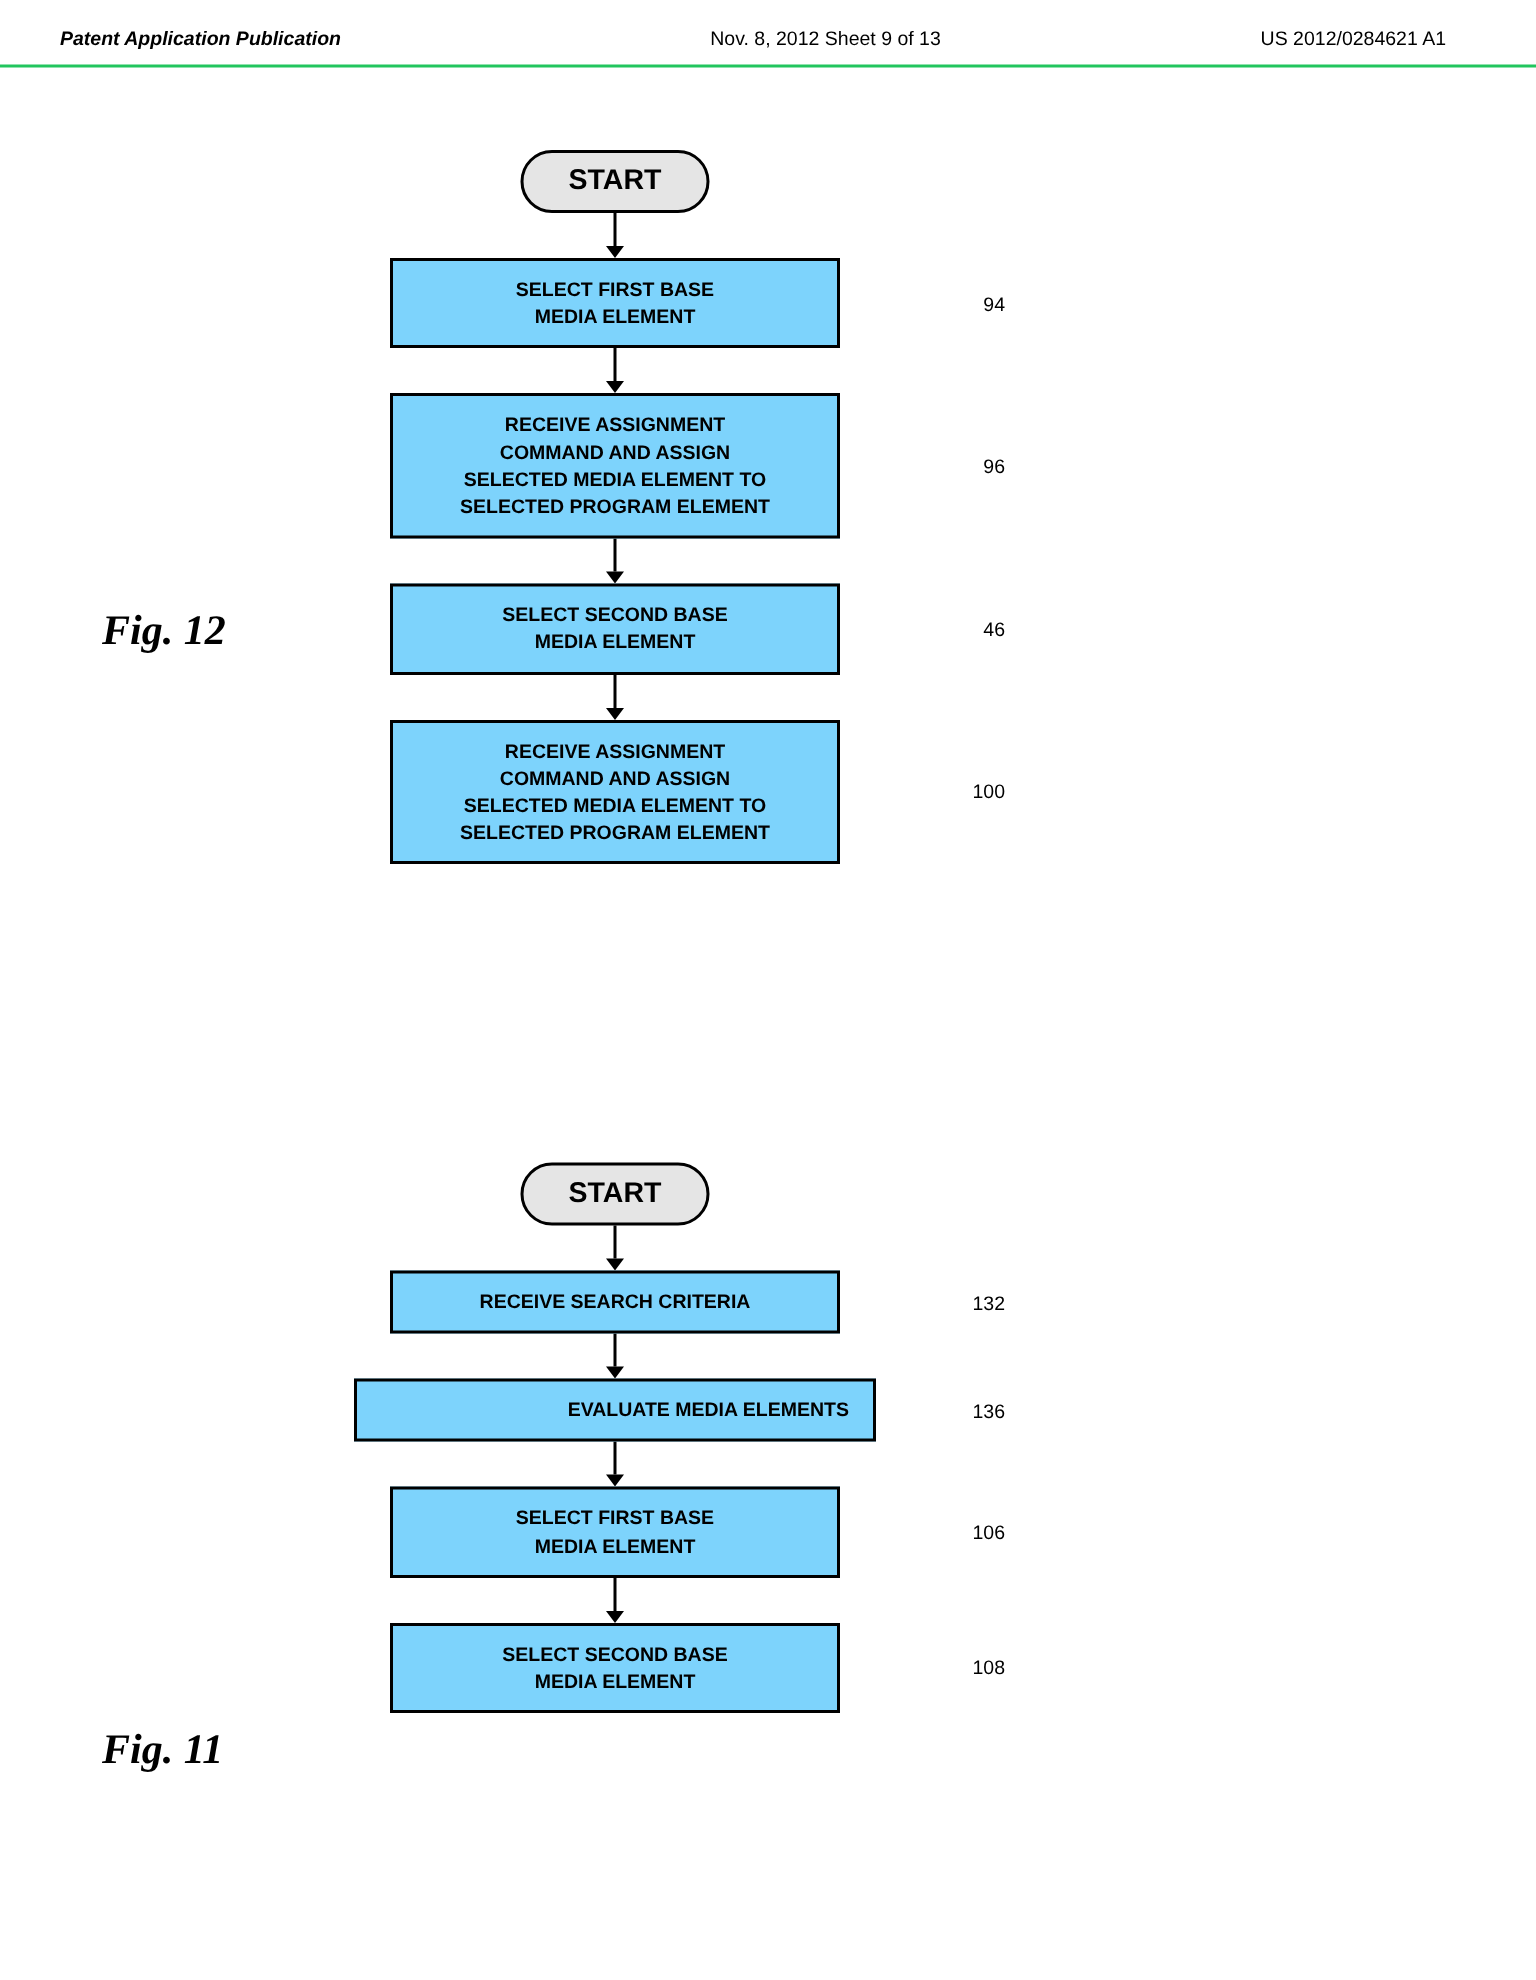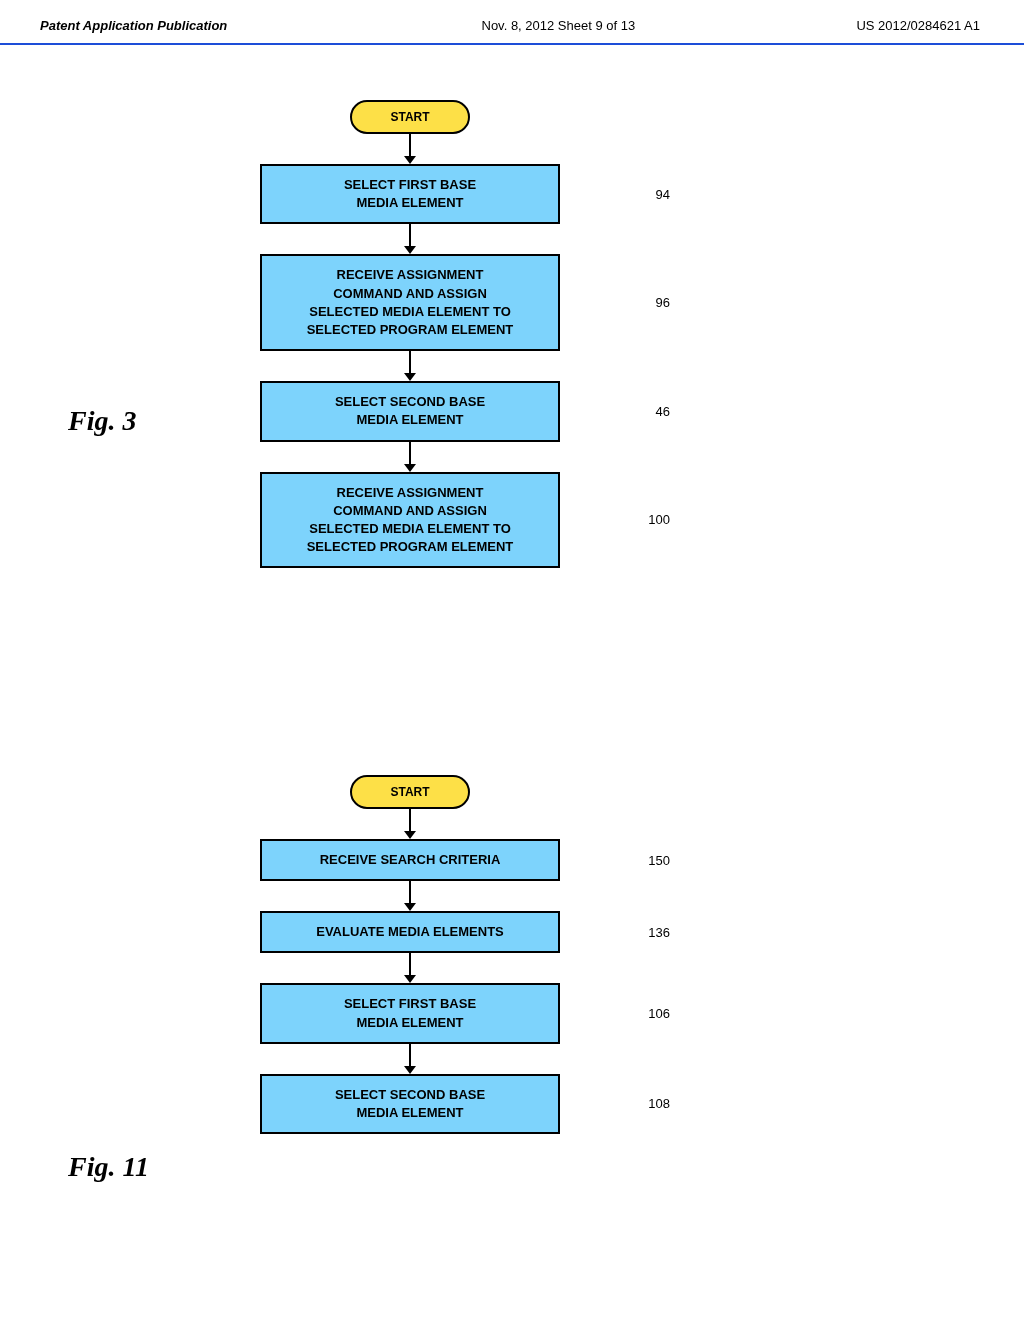--- a/index.html
+++ b/index.html
@@ -10,22 +10,22 @@
       font-family: Arial, sans-serif;
       overflow: hidden;
       position: relative;
     }
 
     
     .header {
       display: flex;
       justify-content: space-between;
       align-items: center;
-      padding: 18px 44px 10px 40px;
-      border-bottom: 2px solid #1d4ed8;
+      padding: 18px 60px 10px 40px;
+      border-bottom: 2px solid #22c55e;
       font-size: 13px;
     }
 
     .header-left { font-style: italic; font-weight: bold; font-size: 13px; }
     .header-center { font-size: 13px; margin-left: 33px; }
     .header-right { font-size: 13px; }
 
     
     .diagrams-area {
       display: flex;
@@ -41,23 +41,23 @@
       font-style: italic;
       font-size: 28px;
       font-weight: bold;
       position: absolute;
     }
 
     .stadium {
       border: 2px solid #000;
       border-radius: 50px;
       padding: 8px 30px;
-      font-size: 12px;
+      font-size: 19px;
       font-weight: bold;
-      background: #fde047;
+      background: #e5e5e5;
       text-align: center;
       min-width: 120px;
     }
 
     .rect-box {
       border: 2px solid #000;
       padding: 10px 16px;
       font-size: 13px;
       font-weight: bold;
       background: #7dd3fc;
@@ -127,21 +127,21 @@
 <body>
 
 <div class="header">
   <span class="header-left">Patent Application Publication</span>
   <span class="header-center">Nov. 8, 2012   Sheet 9 of 13</span>
   <span class="header-right">US 2012/0284621 A1</span>
 </div>
 
 <div class="diagrams-area" style="position:relative; height:1270px;">
 
-  <div class="fig-label" style="top: 360px; left: 68px;">Fig. 3</div>
+  <div class="fig-label" style="top: 360px; left: 68px;">Fig. 12</div>
 
   <div id="fig10">
     <div class="diagram-wrapper">
 
       <div class="stadium">START</div>
 
       <div class="arrow">
         <div class="arrow-line" style="height:22px;"></div>
         <div class="arrow-head"></div>
       </div>
@@ -199,30 +199,30 @@
 
       <div class="stadium">START</div>
 
       <div class="arrow">
         <div class="arrow-line" style="height:22px;"></div>
         <div class="arrow-head"></div>
       </div>
 
       <div class="row-with-ref">
         <div class="rect-box" style="width:300px; white-space:pre-line;">RECEIVE SEARCH CRITERIA</div>
-        <span class="ref-num">150</span>
-      </div>
-
-      <div class="arrow">
-        <div class="arrow-line" style="height:22px;"></div>
-        <div class="arrow-head"></div>
-      </div>
-
-      <div class="row-with-ref">
-        <div class="rect-box" style="width:300px; white-space:pre-line;">EVALUATE MEDIA ELEMENTS</div>
+        <span class="ref-num">132</span>
+      </div>
+
+      <div class="arrow">
+        <div class="arrow-line" style="height:22px;"></div>
+        <div class="arrow-head"></div>
+      </div>
+
+      <div class="row-with-ref">
+        <div class="rect-box" style="width:348px; white-space:pre-line;text-align:right;">EVALUATE MEDIA ELEMENTS</div>
         <span class="ref-num">136</span>
       </div>
 
       <div class="arrow">
         <div class="arrow-line" style="height:22px;"></div>
         <div class="arrow-head"></div>
       </div>
 
       <div class="row-with-ref">
         <div class="rect-box" style="width:300px; white-space:pre-line;">SELECT FIRST BASE

